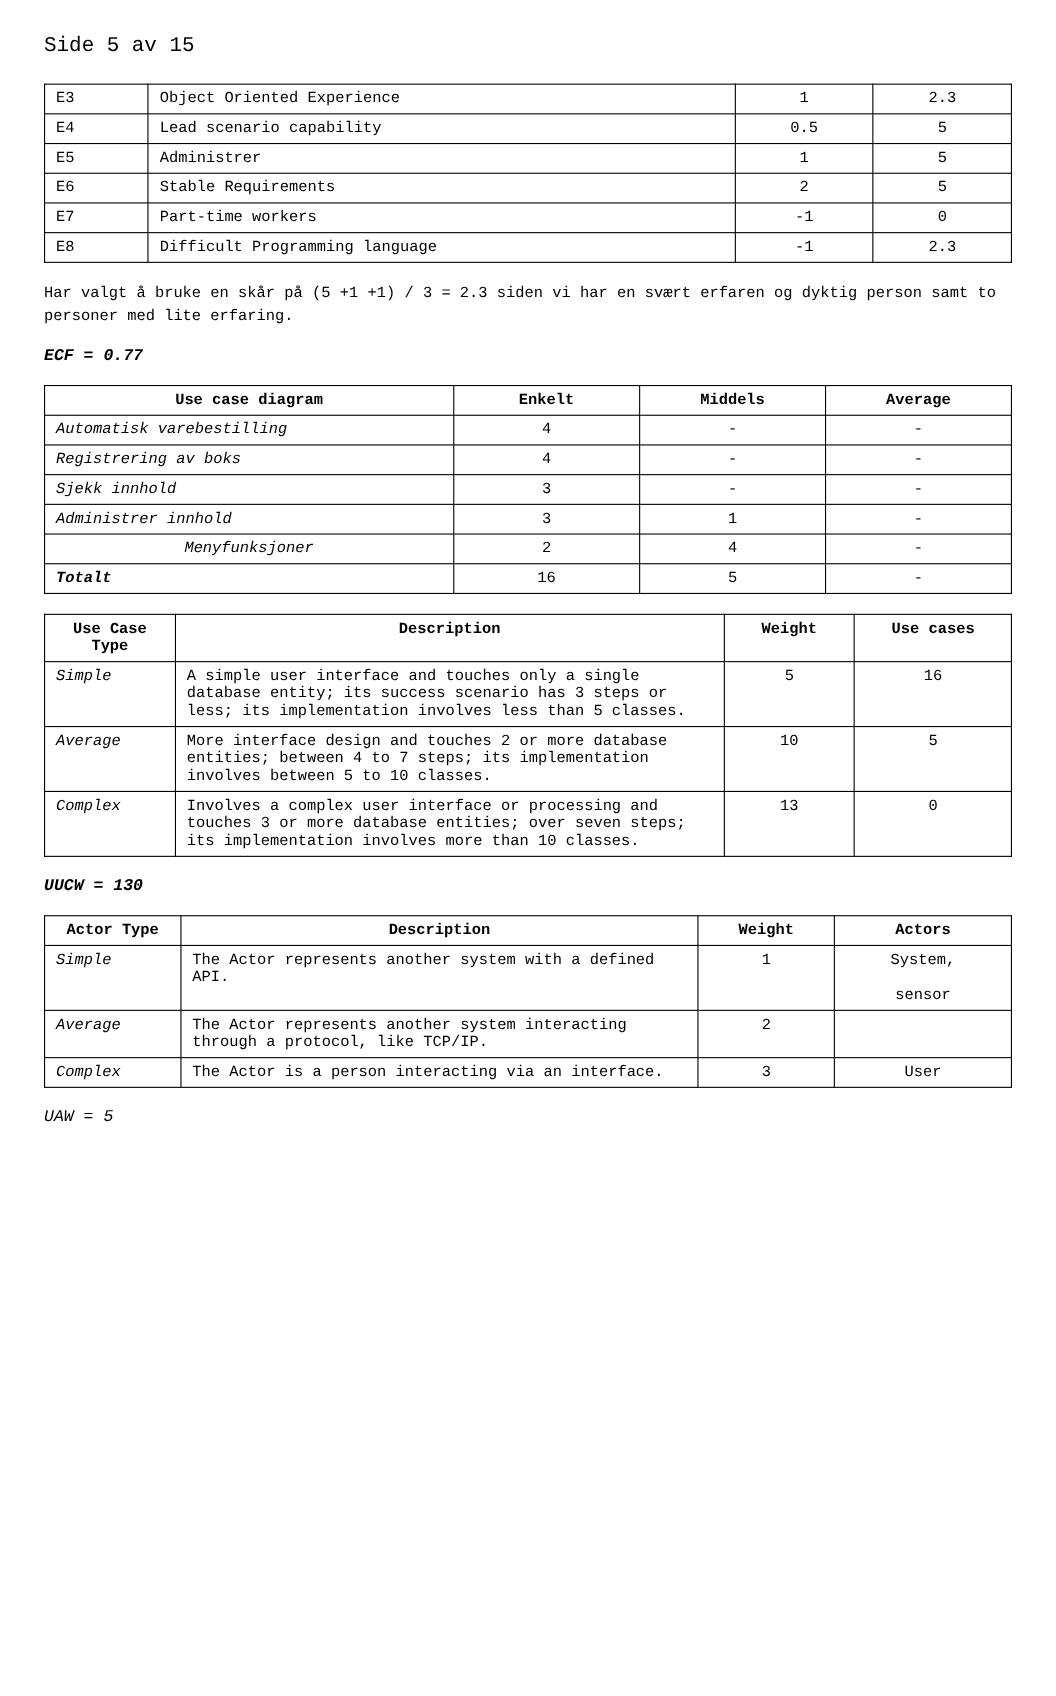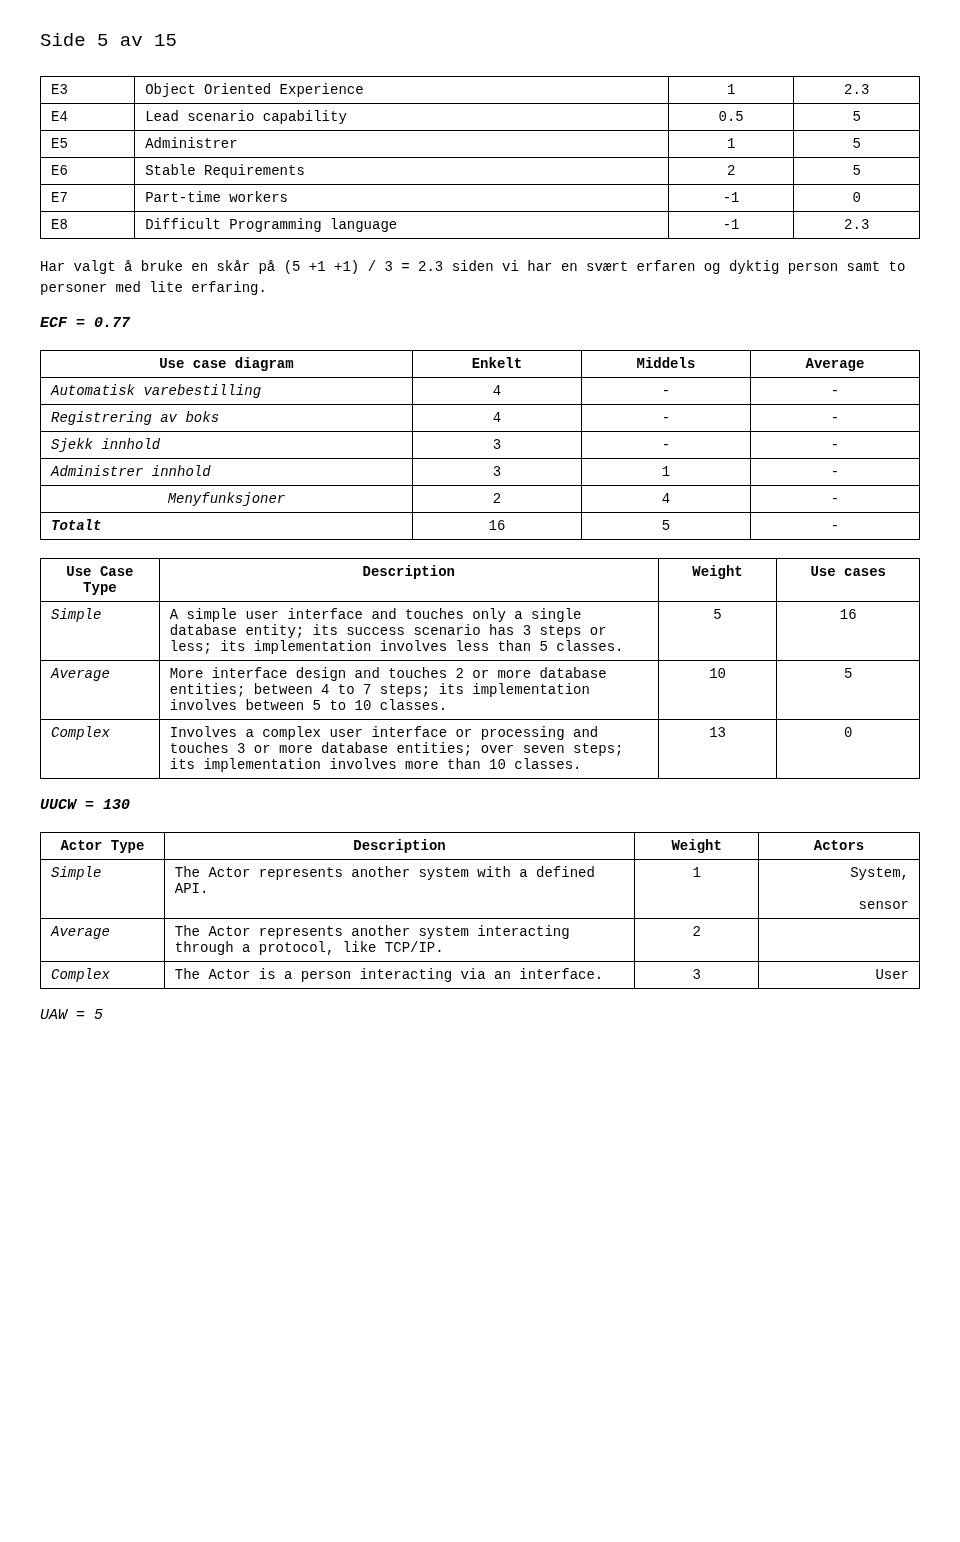--- a/index.html
+++ b/index.html
@@ -67,21 +67,21 @@
       font-style: italic;
       font-weight: bold;
       margin-bottom: 18px;
     }
     .actor-table th:nth-child(1) { width: 100px; }
     .actor-table th:nth-child(2) { width: 380px; }
     .actor-table th:nth-child(3) { width: 100px; text-align: center; }
     .actor-table th:nth-child(4) { width: 130px; text-align: center; }
     .actor-table td:nth-child(1) { font-style: italic; }
     .actor-table td:nth-child(3) { text-align: center; }
-    .actor-table td:nth-child(4) { text-align: right; }
+    .actor-table td:nth-child(4) { text-align: center; }
     .uaw-label {
       font-family: 'Courier New', Courier, monospace;
       font-size: 15px;
       font-style: italic;
       font-weight: normal;
       margin-top: 10px;
     }
   </style>
 </head>
 <body>

